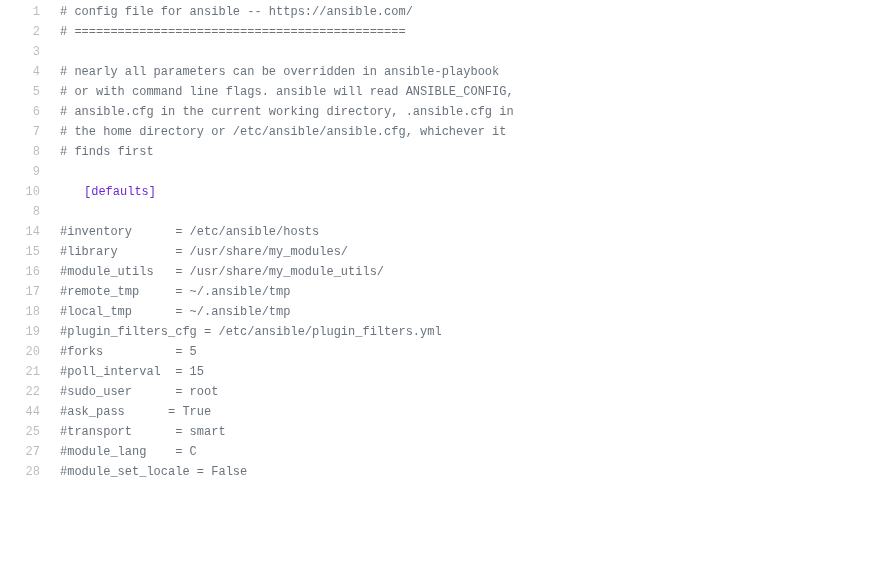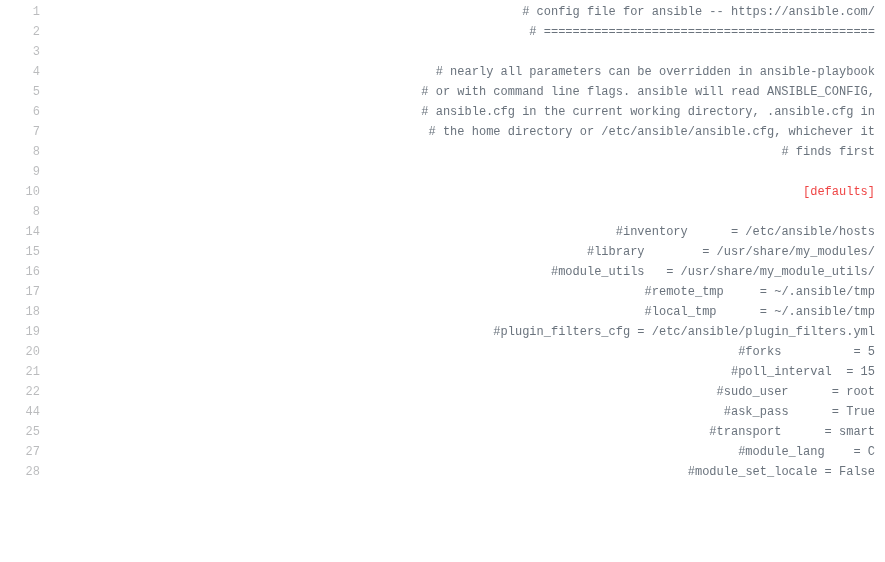--- a/index.html
+++ b/index.html
@@ -31,28 +31,28 @@
     user-select: none;
     vertical-align: top;
     border-right: 0;
   }
   .line-content {
     display: table-cell;
     padding: 0 10px;
     white-space: pre;
     color: #6a737d;
     border-left: 0;
-    text-align: right;
   }
   .wrapper {
     border-left: 0;
     padding-top: 2px;
   }
   .section {
-    color: #ef4444;
+    color: #6d28d9;
+    margin-left: 24px;
   }
   .comment {
     color: #6a737d;
   }
 </style>
 </head>
 <body>
 
 <div class="wrapper">
   <div class="code-block" id="code-block">

